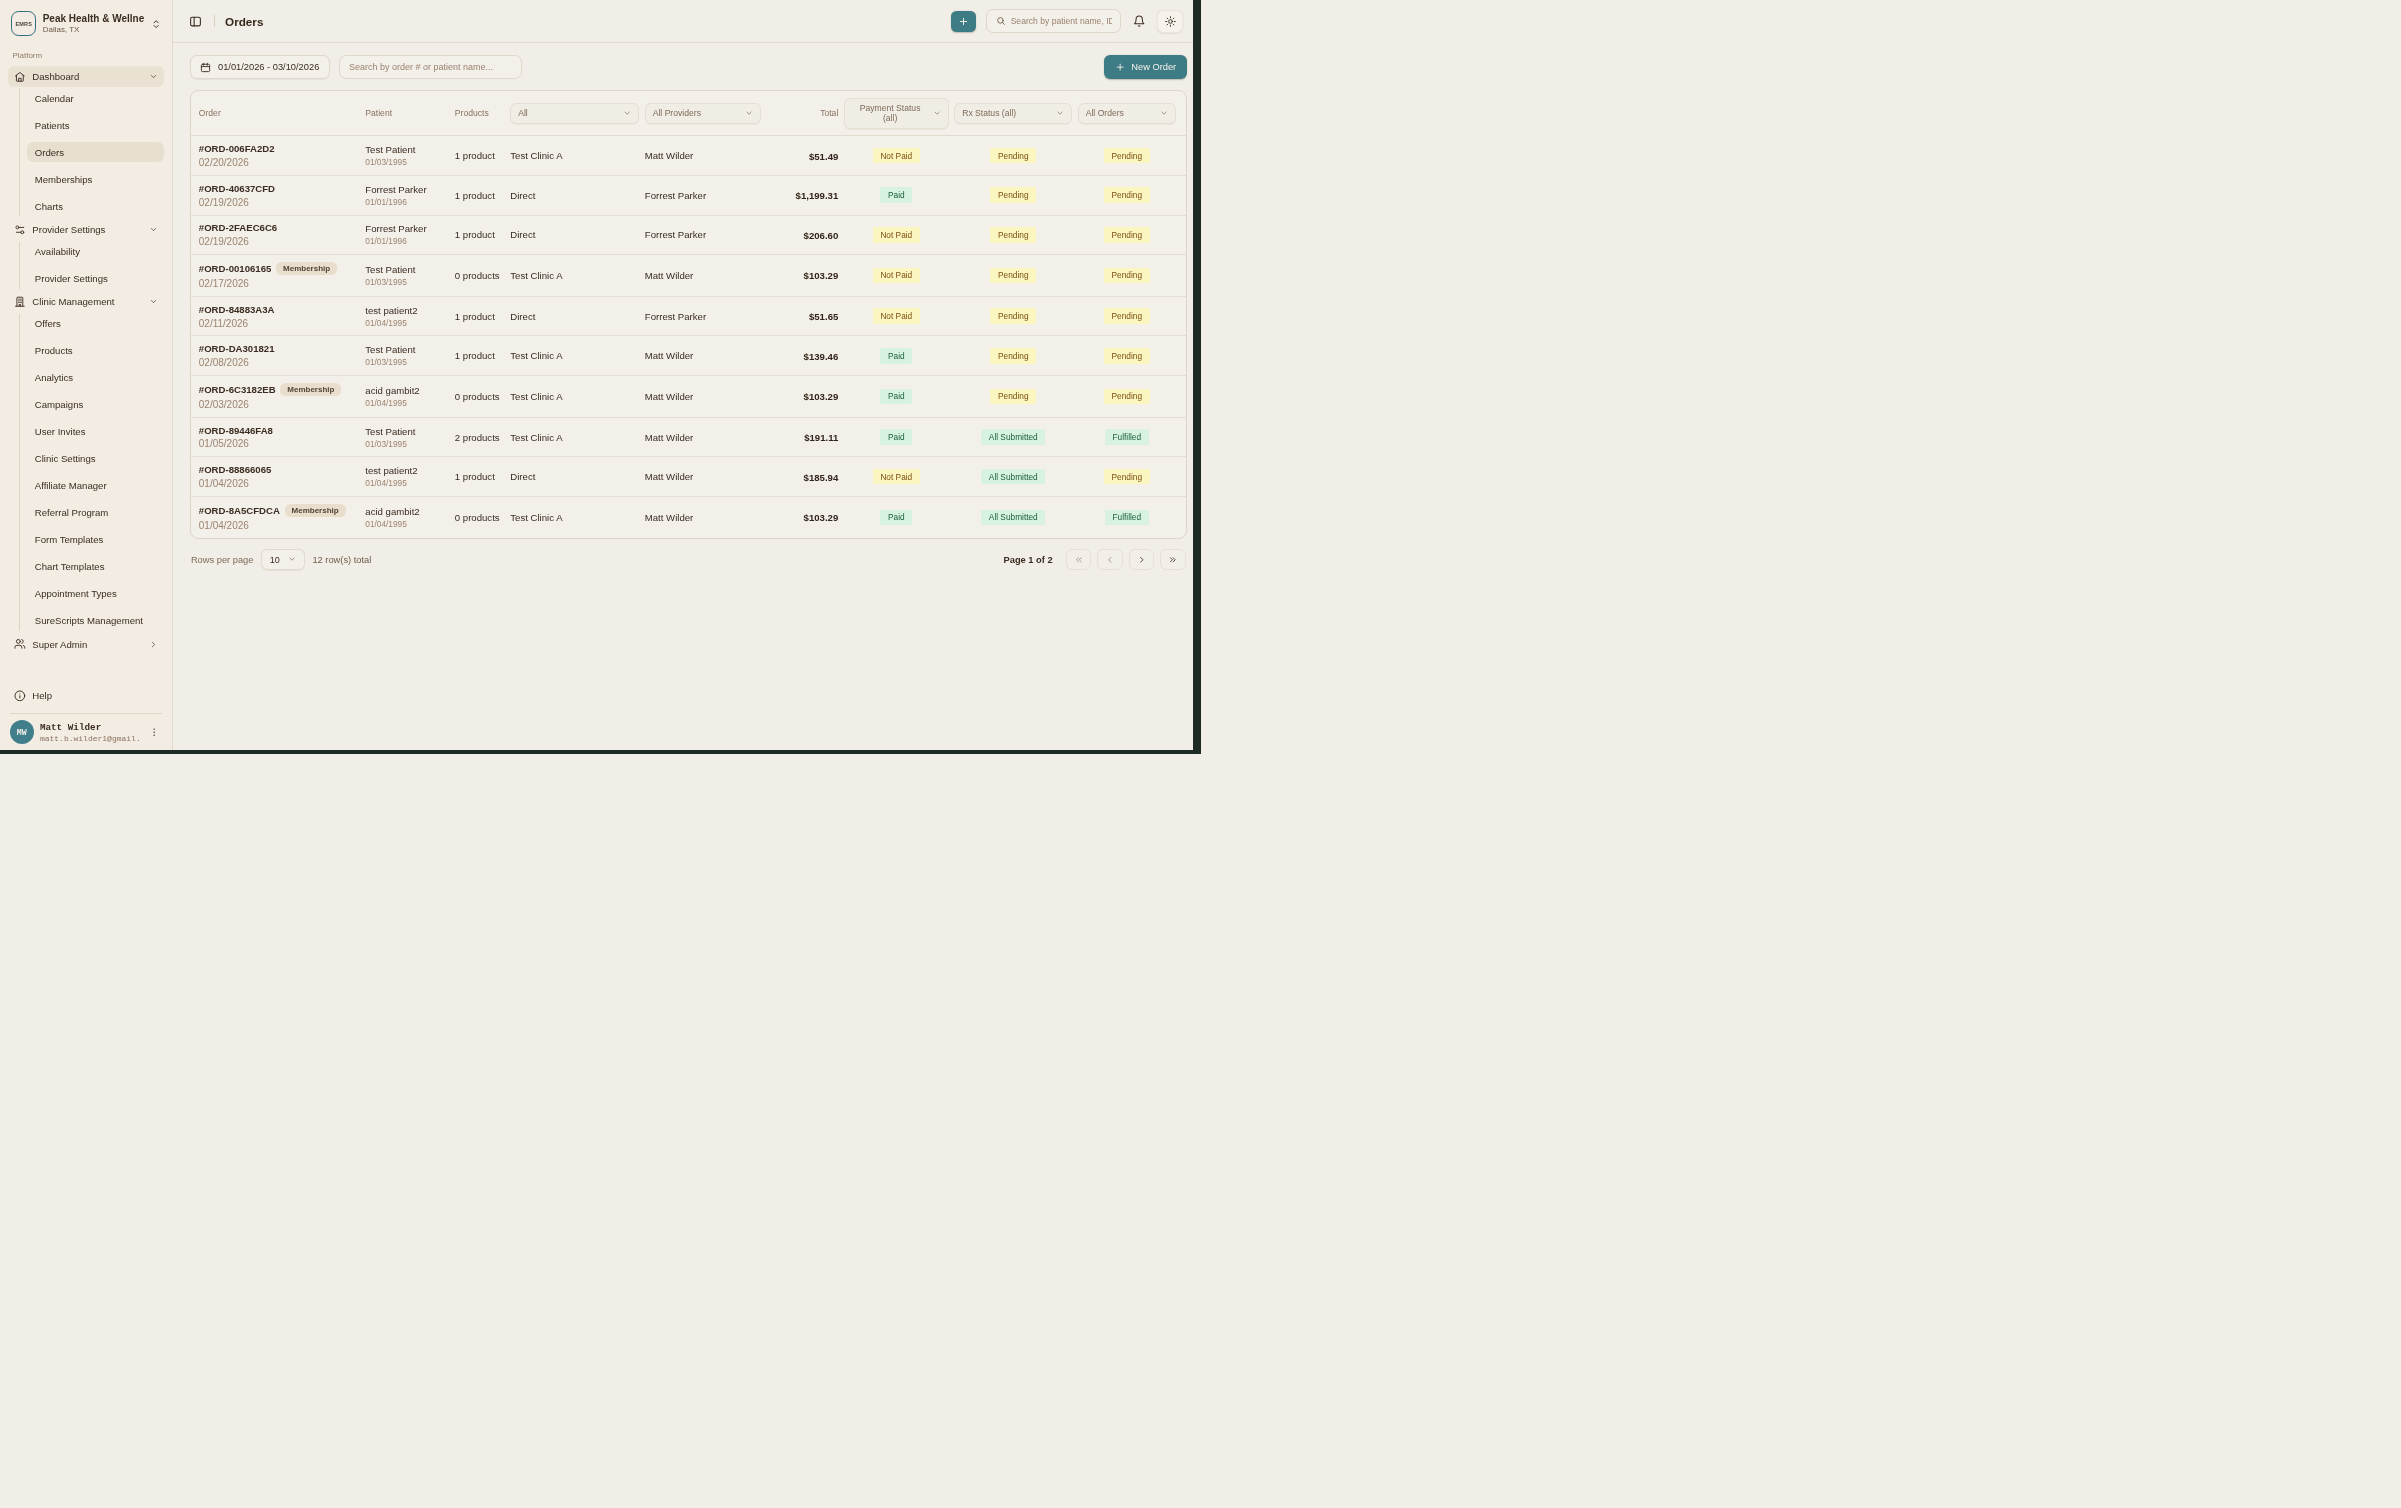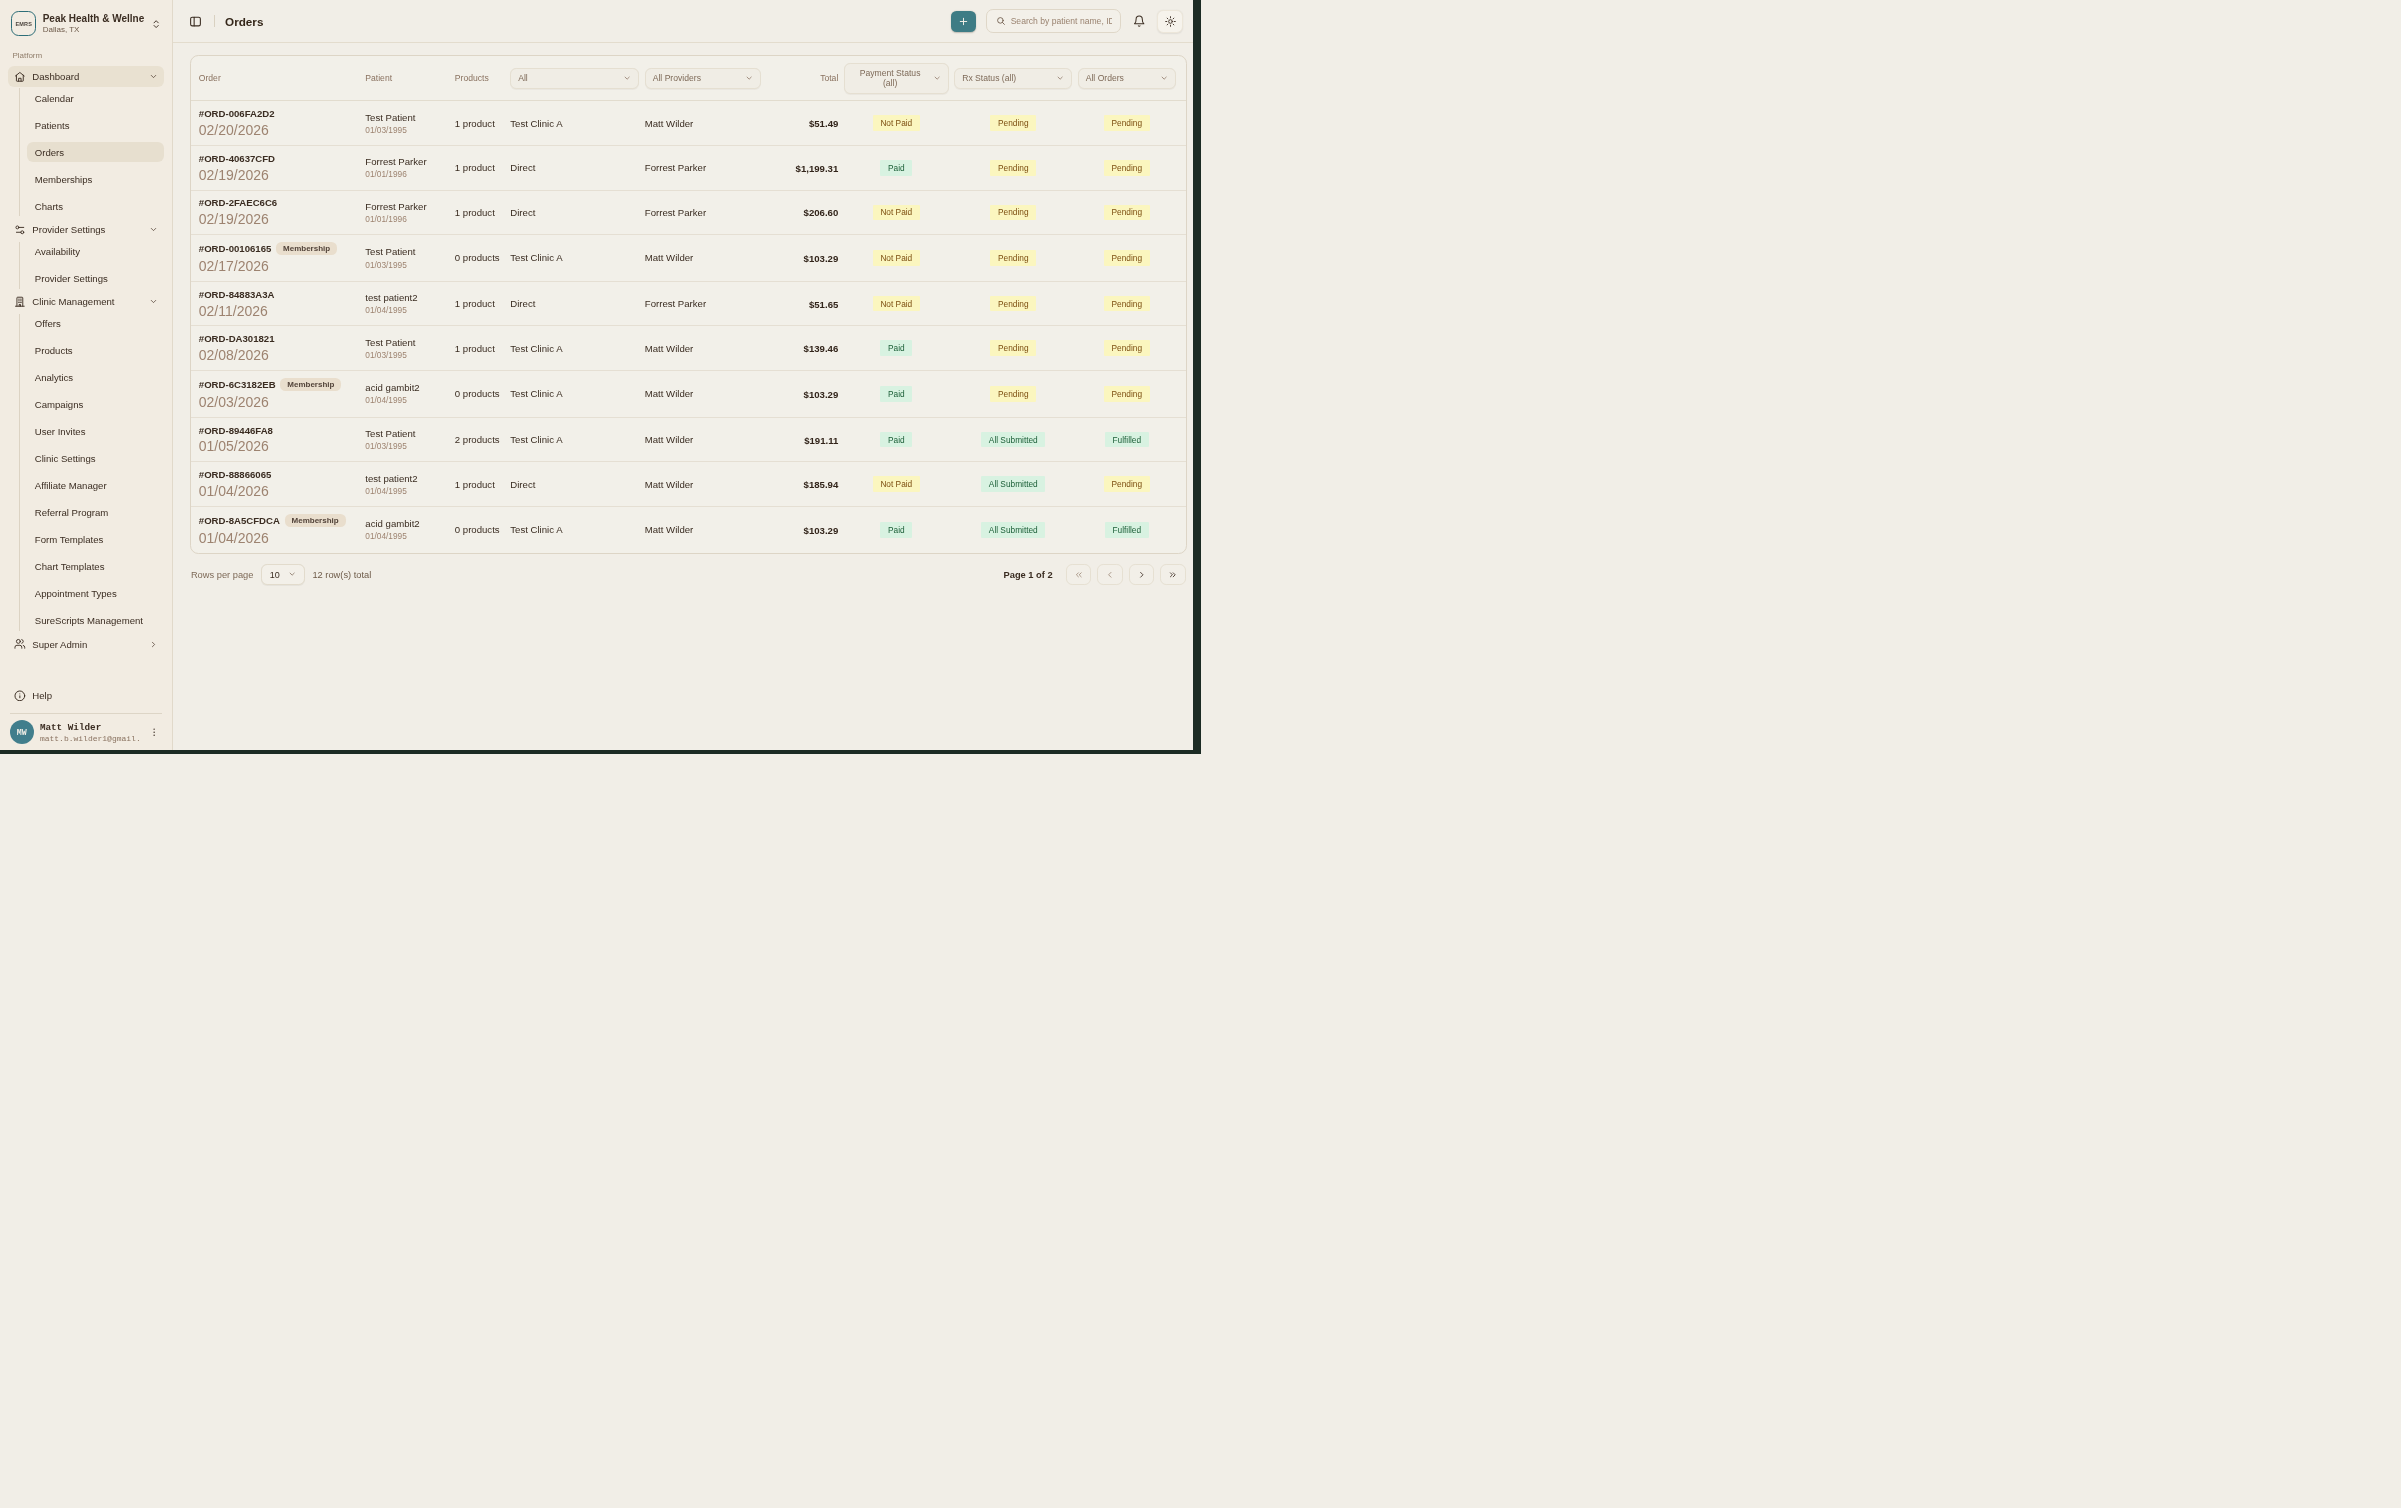--- a/index.html
+++ b/index.html
@@ -87,21 +87,21 @@
   .col-total    { width:72px; flex:none; text-align:right; }
   .col-payment  { width:105px; flex:none; text-align:center; }
   .col-rx       { width:118px; flex:none; text-align:center; }
   .col-status   { width:98px; flex:none; text-align:center; }
 
   .trow { display:flex; align-items:center; gap:5.5px; padding:6.9px 8.3px; border-bottom:0.7px solid #E5DFD3; min-height:39px; }
   .trow:last-child { border-bottom:none; }
   .oid-line { display:flex; align-items:center; flex-wrap:wrap; gap:4.8px; }
   .oid { font-size:9.6px; font-weight:700; color:#3A2C21; }
   .mem { background:#E9DECD; color:#53443A; font-size:8px; font-weight:600; padding:2.1px 6.9px; border-radius:5.5px; white-space:nowrap; }
-  .odate { font-size:14px; color:#9D8370; margin-top:2.8px; }
+  .odate { font-size:10px; color:#9D8370; margin-top:2.8px; }
   .pname { font-size:9.6px; color:#3A2C21; }
   .pdob { font-size:8.3px; color:#9D8370; margin-top:2.1px; }
   .plain { font-size:9.6px; color:#3A2C21; }
   .total-val { font-size:9.6px; font-weight:700; color:#32241A; }
   .badge { display:inline-block; padding:2.8px 7.6px; border-radius:1px; font-size:8.3px; }
   .badge.y { background:#FBF6BF; color:#7C4E10; }
   .badge.g { background:#D8F2E1; color:#1D6039; }
 
   .tfoot { display:flex; align-items:center; margin:10.3px 1.4px 0; }
   .rpp-label { font-size:9.3px; color:#7E6A58; }
@@ -291,20 +291,39 @@
               <line x1="4.6" y1="4.6" x2="6.4" y2="6.4"></line>
               <line x1="17.6" y1="17.6" x2="19.4" y2="19.4"></line>
               <line x1="4.6" y1="19.4" x2="6.4" y2="17.6"></line>
               <line x1="17.6" y1="6.4" x2="19.4" y2="4.6"></line>
             </svg>
         </button>
       </div>
     </header>
 
     <div class="content">
+      <div class="filter-row">
+        <button class="date-btn">
+          <svg width="11" height="11" viewBox="0 0 24 24" fill="none" stroke="#3B2D22" stroke-width="2" stroke-linecap="round" stroke-linejoin="round">
+              <rect x="3" y="5" width="18" height="16" rx="2.5"></rect>
+              <line x1="8" y1="2.8" x2="8" y2="7"></line>
+              <line x1="16" y1="2.8" x2="16" y2="7"></line>
+              <line x1="3" y1="10" x2="21" y2="10"></line>
+            </svg>
+          <span>01/01/2026 - 03/10/2026</span>
+        </button>
+        <input type="text" class="order-search" placeholder="Search by order # or patient name..." style="">
+        <button class="new-order-btn">
+          <svg width="10.3" height="10.3" viewBox="0 0 24 24" fill="none" stroke="currentColor" stroke-width="2.1" stroke-linecap="round">
+              <line x1="12" y1="5" x2="12" y2="19"></line>
+              <line x1="5" y1="12" x2="19" y2="12"></line>
+            </svg>
+          <span>New Order</span>
+        </button>
+      </div>
 
       <div class="card">
         <div class="thead">
           <div class="th col-order">Order</div>
           <div class="th col-patient">Patient</div>
           <div class="th col-products">Products</div>
           <div class="col-clinic">
             <button class="th-pill">
               <span>All</span>
               <svg width="8.3" height="8.3" viewBox="0 0 24 24" fill="none" stroke="currentColor" stroke-width="2.2" stroke-linecap="round" stroke-linejoin="round">

